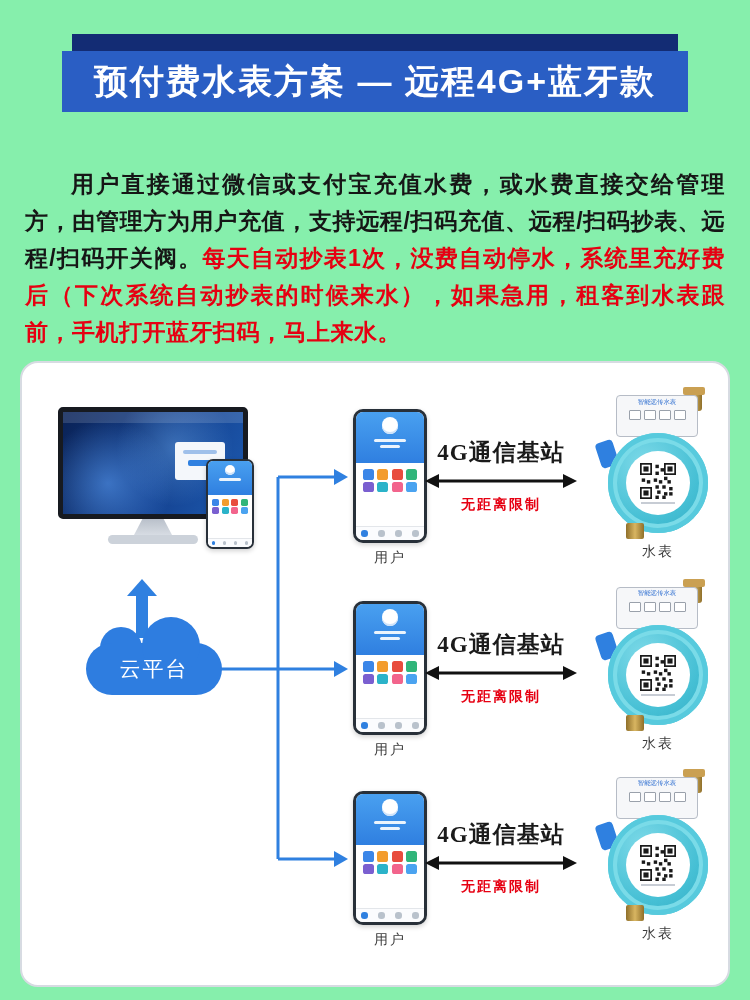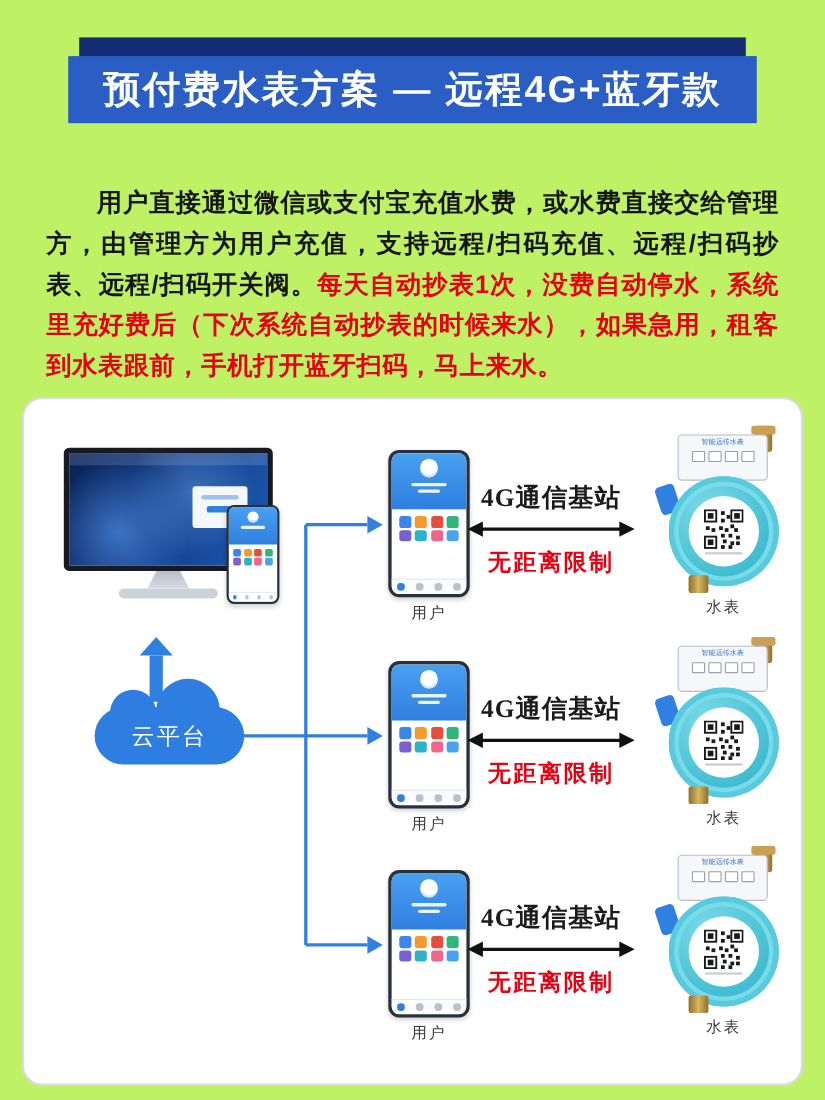--- a/index.html
+++ b/index.html
@@ -1,33 +1,33 @@
 <!DOCTYPE html>
 <html><head>
 <meta charset="utf-8">
 <style>
   * { box-sizing: border-box; margin: 0; padding: 0; }
   html,body { background:#fff; }
   .page {
-    position: relative; width: 750px; height: 1000px; background: #bef264; overflow: hidden;
+    position: relative; width: 750px; height: 1000px; background: #86efac; overflow: hidden;
     font-family: "Liberation Sans", "DejaVu Sans", sans-serif; color:#111;
   }
 
   
   .banner-wrap { position: relative; margin: 34px 62px 0; height: 78px; }
   .banner-back { position: absolute; left: 10px; right: 10px; top: 0; height: 52px; background: #132c74; }
   .banner-front {
     position: absolute; left: 0; right: 0; top: 17px; bottom: 0; background: #2a5ec4;
     display: flex; align-items: center; justify-content: center;
   }
   .banner-title { color: #fff; font-size: 34px; font-weight: 800; letter-spacing: 2px; white-space: nowrap; }
 
   
   .intro {
-    margin: 54px 42px 0; font-size: 23px; line-height: 37px; text-align: justify;
+    margin: 54px 25px 0; font-size: 23px; line-height: 37px; text-align: justify;
     text-indent: 2em; font-weight: 600; color:#161616; letter-spacing: .5px;
   }
   .intro-red { color: #e60012; font-weight: 700; }
 
   
   .diagram {
     position: relative; margin: 10px 20px 0; width: 710px; height: 626px;
     border: 2px solid #d7dbe2; border-radius: 18px; background:#fff;
   }
   .connectors { position: absolute; left: 0; top: 0; }
@@ -80,21 +80,21 @@
 
   .phone-col { position: absolute; left: 328px; width: 80px; text-align: center; }
   .phone-col.r1 { top: 46px; } .phone-col.r2 { top: 238px; } .phone-col.r3 { top: 428px; }
   .phone-col .col-label { margin-top: 6px; }
 
   
   .link-col { position: absolute; left: 396px; width: 166px; text-align: center; }
   .link-col.r1 { top: 74px; } .link-col.r2 { top: 266px; } .link-col.r3 { top: 456px; }
   .station-label { font-size: 23px; font-weight: 600; color: #1a1a1a; letter-spacing: 1px; font-family: Liberation Serif, serif; }
   .double-arrow { margin: 4px 0 2px; }
-  .distance-note { font-size: 21px; font-weight: 700; color: #e60012; letter-spacing: 2px; }
+  .distance-note { font-size: 14px; font-weight: 700; color: #e60012; letter-spacing: 2px; }
 
   
   .meter-col { position: absolute; left: 576px; width: 120px; text-align: center; }
   .meter-col.r1 { top: 24px; } .meter-col.r2 { top: 216px; } .meter-col.r3 { top: 406px; }
   .meter { position: relative; width: 112px; height: 152px; margin: 0 auto; }
   .pipe-top { position: absolute; right: 12px; top: 0; width: 16px; height: 24px;
     background: linear-gradient(90deg,#8f6f2a,#d8b561,#8f6f2a); border-radius: 3px; }
   .pipe-top::before { content:""; position: absolute; left: -3px; top: 0; width: 22px; height: 8px;
     background: #caa052; border-radius: 2px; }
   .meter-head { position: absolute; left: 14px; top: 8px; width: 82px; height: 42px;

